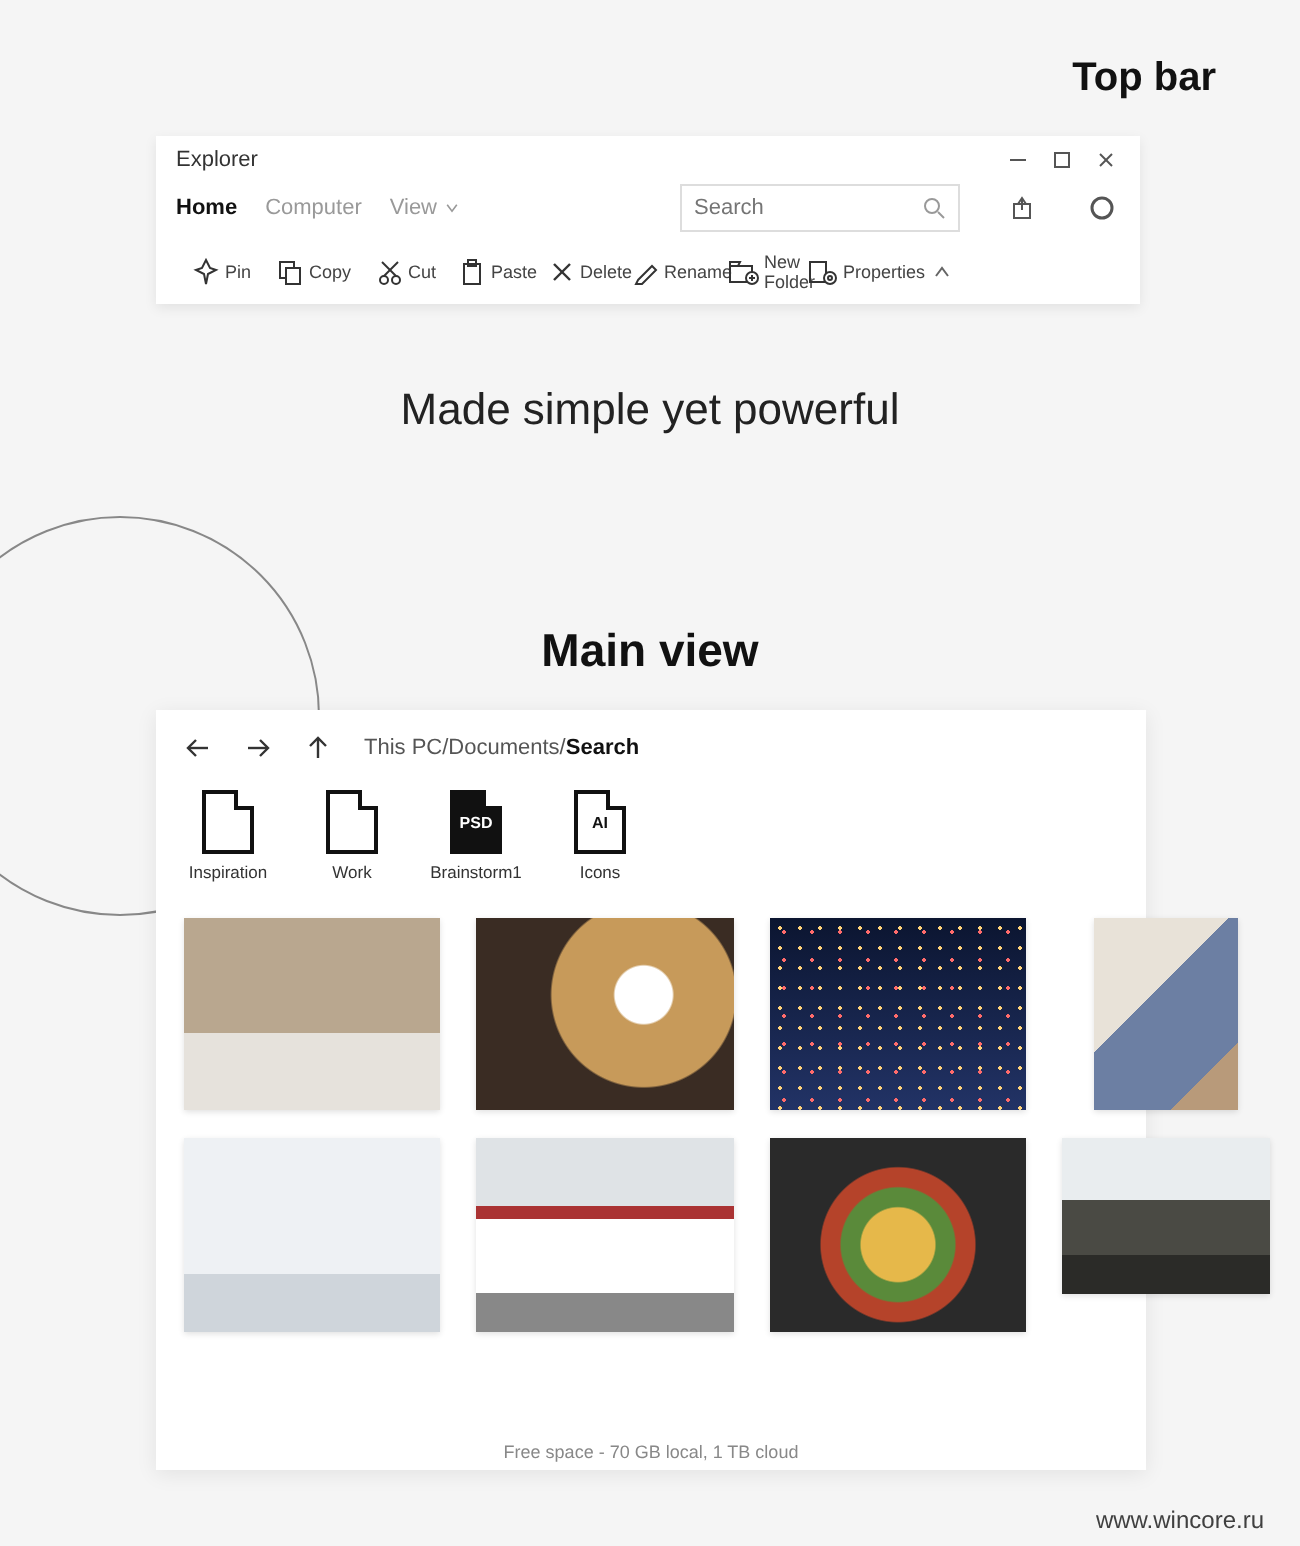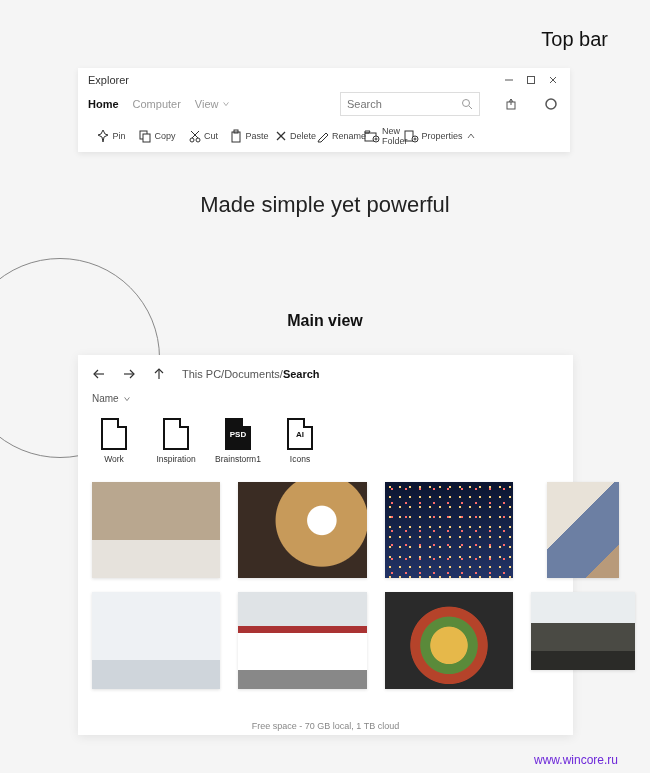--- a/index.html
+++ b/index.html
@@ -6,31 +6,31 @@
   body {
     width: 650px;
     height: 773px;
     background: #f5f5f5;
     font-family: "Segoe UI", Arial, sans-serif;
     color: #222;
     position: relative;
     overflow: hidden;
   }
   .heading {
-    font-weight: 400;
+    font-weight: 700;
     color: #111;
   }
   .heading-topbar { position:absolute; top:28px; right:42px; font-size:20px; }
   .tagline { position:absolute; top:192px; left:0; right:0; text-align:center; font-size:22px; font-weight:400; color:#222; }
-  .heading-mainview { position:absolute; top:312px; left:0; right:0; text-align:center; font-size:16px; font-weight:700; }
+  .heading-mainview { position:absolute; top:312px; left:0; right:0; text-align:center; font-size:23px; font-weight:700; }
   .circle {
     position:absolute; top:258px; left:-40px; width:200px; height:200px;
     border:1px solid #888; border-radius:50%;
   }
-  .watermark { position:absolute; bottom:6px; right:32px; font-size:12px; color:#6d28d9;margin-top:12px; }
+  .watermark { position:absolute; bottom:6px; right:18px; font-size:12px; color:#404040;margin-top:12px; }
 
   
   .topbar {
     position:absolute; top:68px; left:78px; width:492px;
     background:#fff; box-shadow:0 2px 6px rgba(0,0,0,0.08);
     padding:6px 0 4px 0;
   }
   .topbar-row1 { display:flex; align-items:center; padding:0 10px 4px 10px; font-size:11px; color:#555;}
   .topbar-title { flex:0 0 auto; font-size:11px; color:#333; }
   .spacer { flex:1; }
@@ -255,35 +255,29 @@
         <svg width="14" height="14" viewBox="0 0 14 14">
           <line x1="7" y1="12" x2="7" y2="2" stroke="#333" stroke-width="1.2"></line>
           <polyline points="3,6 7,2 11,6" fill="none" stroke="#333" stroke-width="1.2"></polyline>
         </svg>
       </span>
     <span class="breadcrumb">
       <span>This PC/Documents/</span><b>Search</b>
     </span>
   </div>
 
-  <div class="mv-sort">
-    <span>Name</span>
-    <svg width="8" height="8" viewBox="0 0 10 10">
-        <polyline points="2,3 5,7 8,3" fill="none" stroke="#666" stroke-width="1"></polyline>
-      </svg>
-  </div>
 
   <div class="folders">
     <div class="folder">
       <div class="folder-icon"></div>
-      <span class="folder-label">Work</span>
+      <span class="folder-label">Inspiration</span>
     </div>
     <div class="folder">
       <div class="folder-icon"></div>
-      <span class="folder-label">Inspiration</span>
+      <span class="folder-label">Work</span>
     </div>
     <div class="folder">
       <div class="folder-icon filled psd" data-label="PSD"></div>
       <span class="folder-label">Brainstorm1</span>
     </div>
     <div class="folder">
       <div class="folder-icon ai" data-label="AI"></div>
       <span class="folder-label">Icons</span>
     </div>
   </div>

